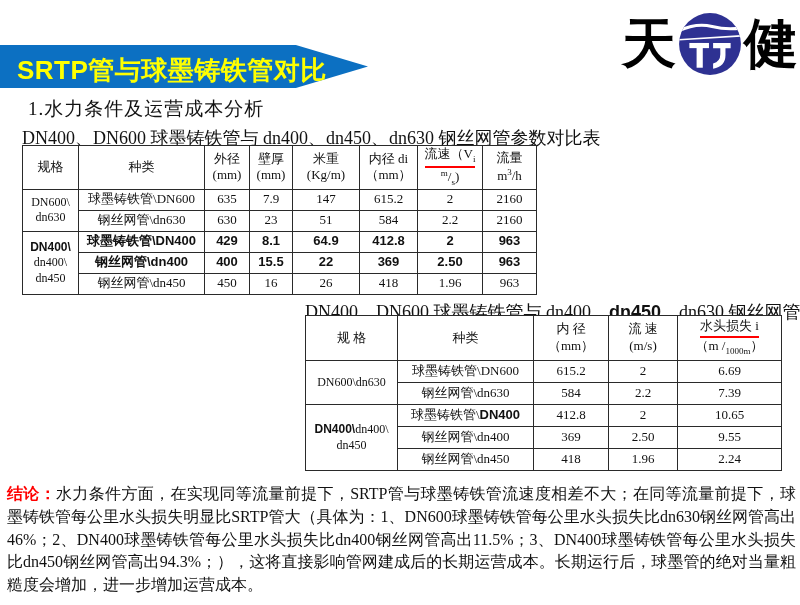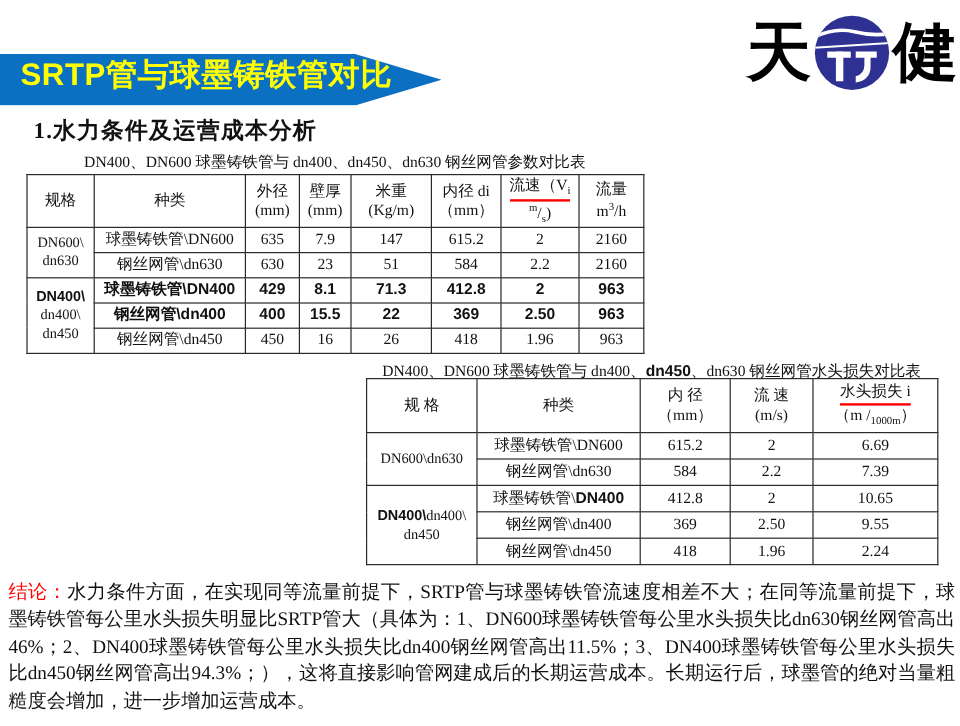--- a/index.html
+++ b/index.html
@@ -6,57 +6,57 @@
   html,body { background:#ffffff; }
   body {
     width:800px; height:605px; position:relative; overflow:hidden;
     font-family:"Liberation Serif","DejaVu Serif",serif; color:#111;
   }
   
   .banner {
     position:absolute; left:0; top:45px; width:368px; height:43px;
     background:var(--banner-blue,#0c70c2);
     clip-path:polygon(0 0, 80.4% 0, 100% 50%, 80.4% 100%, 0 100%);
-    display:flex; align-items:flex-start; padding-left:17px;
+    display:flex; align-items:flex-end; padding-left:17px;
   }
   .banner-text {
     color:var(--banner-text-yellow,#ffff00);
     font-family:"Liberation Sans","DejaVu Sans",sans-serif;
     font-weight:700; font-size:26px; letter-spacing:0.5px; white-space:nowrap;
   }
   
   .logo { position:absolute; left:618px; top:4px; width:180px; height:80px;
           display:flex; align-items:center; justify-content:flex-end; gap:1px; }
   .logo-char { font-size:54px; font-weight:900; color:#000; line-height:1;
                font-family:"Liberation Serif",serif; }
   .logo svg { display:block; }
   
   .section-title { position:absolute; left:28px; top:96px; font-size:19px;
-                   font-weight:700; letter-spacing:1px; }
-  
-  .caption { position:absolute; text-align:center; font-size:13px; white-space:nowrap; }
+                   font-weight:400; letter-spacing:1px; }
+  
+  .caption { position:absolute; text-align:center; font-size:18px; white-space:nowrap; }
   .cap1 { left:22px;  top:126px; width:514px; }
   .cap2 { left:305px; top:300px; width:476px; }
   
   .tbl { position:absolute; border-collapse:collapse; table-layout:fixed;
          font-size:13px; text-align:center; background:#fff; }
   .tbl th, .tbl td { border:1px solid #2a2a2a; vertical-align:middle;
                      padding:0 2px; font-weight:normal; line-height:1.3; }
   .tbl1 { left:22px;  top:145px; }
   .tbl2 { left:305px; top:315px; }
   .tbl1 th { height:41px; } .tbl1 td { height:21px; }
   .tbl2 th { height:45px; } .tbl2 td { height:22px; }
   .bold-cell, .bseg { font-family:"Liberation Sans","DejaVu Sans",sans-serif; font-weight:700; }
   .spec-cell { font-size:12px; }
   .u-red { display:inline-block; border-bottom:2.5px solid var(--accent-red,#ff0000); padding-bottom:1px; }
   sup, sub { font-size:9px; }
   
   .conclusion { position:absolute; left:7px; top:483px; width:789px;
                 font-size:16px; line-height:22.8px; text-align:justify; }
-  .c-label { color:var(--accent-red,#ff0000); font-weight:400;margin-top:47px; }
+  .c-label { color:var(--accent-red,#ff0000); font-weight:700;margin-top:47px; }
 </style>
 </head>
 <body>
 
 <div class="slide">
 
   <div class="banner">
     <span class="banner-text">SRTP管与球墨铸铁管对比</span>
   </div>
 
@@ -124,21 +124,21 @@
           <td><span>51</span></td>
           <td><span>584</span></td>
           <td><span>2.2</span></td>
           <td><span>2160</span></td>
         </tr>
         <tr>
           <td rowspan="3" class="spec-cell"><span class="bold-cell">DN400\</span><span><br>dn400\<br>dn450</span></td>
           <td><span class="bold-cell">球墨铸铁管\DN400</span></td>
           <td><span class="bold-cell">429</span></td>
           <td><span class="bold-cell">8.1</span></td>
-          <td><span class="bold-cell">71.3</span></td>
+          <td><span class="bold-cell">64.9</span></td>
           <td><span class="bold-cell">412.8</span></td>
           <td><span class="bold-cell">2</span></td>
           <td><span class="bold-cell">963</span></td>
         </tr>
         <tr>
           <td><span class="bold-cell">钢丝网管\dn400</span></td>
           <td><span class="bold-cell">400</span></td>
           <td><span class="bold-cell">15.5</span></td>
           <td><span class="bold-cell">22</span></td>
           <td><span class="bold-cell">369</span></td>

